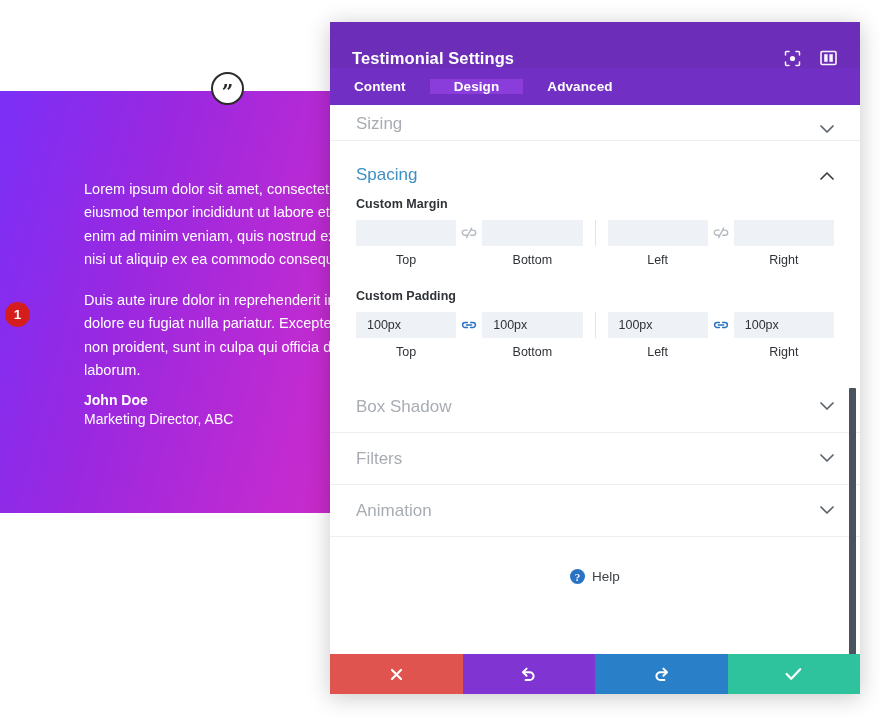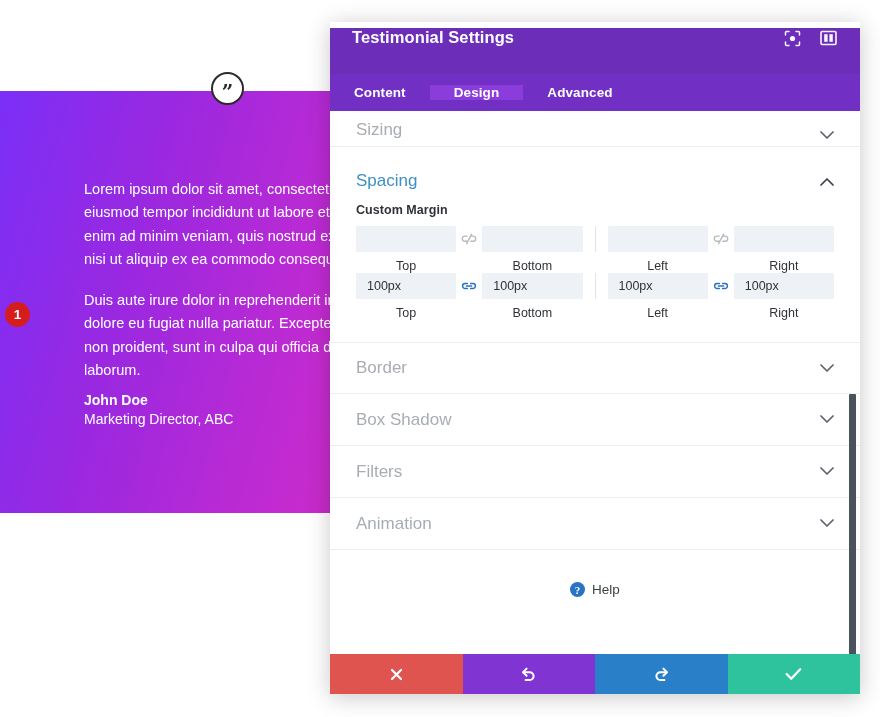--- a/index.html
+++ b/index.html
@@ -53,23 +53,22 @@
     position: absolute;
     left: 330px; top: 22px;
     width: 530px; height: 672px;
     background: #ffffff;
     box-shadow: 0 3px 22px rgba(0,0,0,0.22);
     display: flex; flex-direction: column;
     overflow: hidden;
   }
   .modal-header {
     height: 46px; background: #6c2eb9;
-    display: flex; align-items: flex-start; padding: 0 22px;
+    display: flex; align-items: flex-end; padding: 0 22px;
     flex: 0 0 auto;
-    margin-top: 6px;
   }
   .modal-title {
     color: #ffffff; font-size: 16.5px; font-weight: 700;
     letter-spacing: .1px; flex: 1;
   }
   .hdr-icons { display: flex; gap: 16px; align-items: center; }
   .hdr-icon {
     width: 20px; height: 20px; display: flex;
     align-items: center; justify-content: center;
     opacity: .95; cursor: pointer;
@@ -280,20 +279,21 @@
                 <path d="M10.6 1.2L5.6 10.6" fill="none" stroke="#b4bac0" stroke-width="1.4" stroke-linecap="round"></path>
               </svg>
             </div>
             <div class="qf">
               <input class="qf-input" type="text" value="" style="">
               <div class="qf-cap">Right</div>
             </div>
           </div>
         </div>
 
+        <div class="field-label pad-label">Custom Padding</div>
         <div class="quad">
           <div class="quad-half">
             <div class="qf">
               <input class="qf-input" type="text" value="100px" style="">
               <div class="qf-cap">Top</div>
             </div>
             <div class="link-btn">
               <svg width="16" height="12" viewBox="0 0 16 12">
                 <path d="M6.4 3.4H4.1A2.5 2.5 0 001.6 5.9 2.5 2.5 0 004.1 8.4h2.3" fill="none" stroke="#2a72c4" stroke-width="1.5" stroke-linecap="round"></path>
                 <path d="M9.6 3.4h2.3a2.5 2.5 0 012.5 2.5 2.5 2.5 0 01-2.5 2.5H9.6" fill="none" stroke="#2a72c4" stroke-width="1.5" stroke-linecap="round"></path>
@@ -319,28 +319,20 @@
               </svg>
             </div>
             <div class="qf">
               <input class="qf-input" type="text" value="100px" style="">
               <div class="qf-cap">Right</div>
             </div>
           </div>
         </div>
       </div>
 
-      <div class="section-head" style="border-top:1px solid #eceef0;">
-        <div class="title">Border</div>
-        <div class="chev gray">
-          <svg width="14" height="9" viewBox="0 0 14 9">
-              <path d="M1 1l6 6 6-6" fill="none" stroke="#5d636a" stroke-width="1.7" stroke-linecap="round" stroke-linejoin="round"></path>
-            </svg>
-        </div>
-      </div>
       <div class="section-head">
         <div class="title">Box Shadow</div>
         <div class="chev gray">
           <svg width="14" height="9" viewBox="0 0 14 9">
               <path d="M1 1l6 6 6-6" fill="none" stroke="#5d636a" stroke-width="1.7" stroke-linecap="round" stroke-linejoin="round"></path>
             </svg>
         </div>
       </div>
       <div class="section-head">
         <div class="title">Filters</div>

